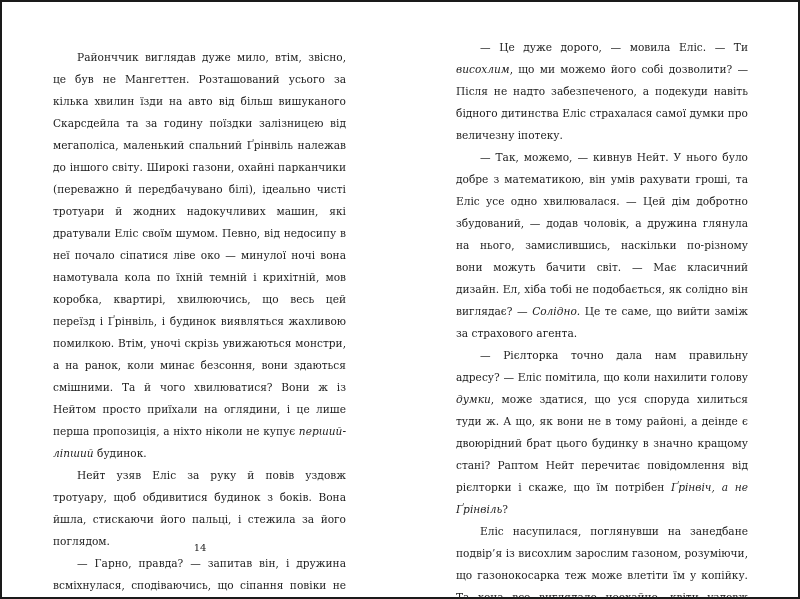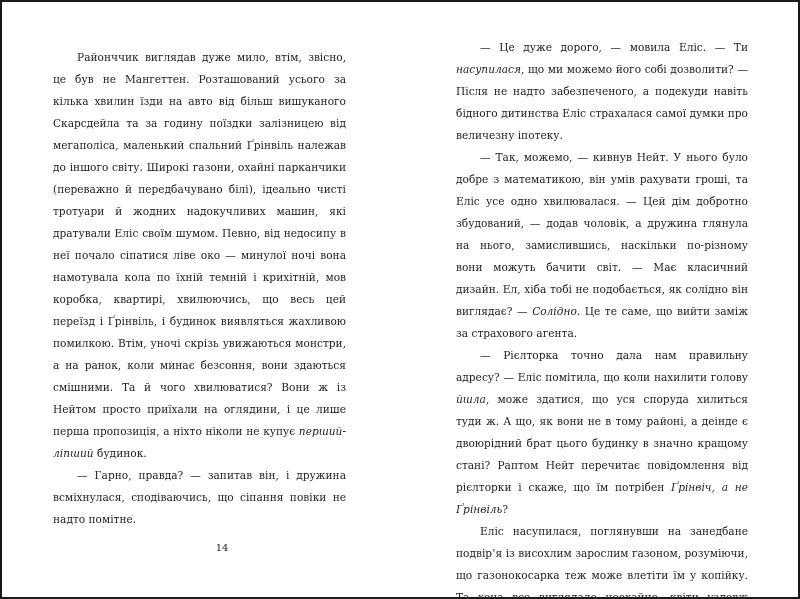--- a/index.html
+++ b/index.html
@@ -28,35 +28,36 @@
   .page.left .text { left: 51px; top: 44px; width: 293px; }
   .page.right .text { left: 56px; top: 34px; width: 292px; }
   .text p { margin: 0; }
   .text p.indent { text-indent: 24px; }
   .text p.noindent { text-indent: 0; }
   em { font-style: italic; }
   .folio {
     position: absolute; top: 540px; width: 100%; text-align: center;
     font-family: "DejaVu Serif", serif; font-size: 10px; color: #222;
   }
-  .page.left .folio { left: 0; width: 396px; padding-left: 22px; }
+  .page.left .folio { left: 0; width: 396px; }
   .page.right .folio { left: 0; width: 400px; }
 </style>
 </head>
 <body>
 
 <div class="frame">
   <div class="page left">
     <div class="text">
         <p class="indent">Районччик виглядав дуже мило, втім, звісно, це був не Мангеттен. Розташований усього за кілька хвилин їзди на авто від більш вишуканого Скарсдейла та за годину поїздки залізницею від мегаполіса, маленький спальний Ґрінвіль належав до іншого світу. Широкі газони, охайні парканчики (переважно й передбачувано білі), ідеально чисті тротуари й жодних надокучливих машин, які дратували Еліс своїм шумом. Певно, від недосипу в неї почало сіпатися ліве око — минулої ночі вона намотувала кола по їхній темній і крихітній, мов коробка, квартирі, хвилюючись, що весь цей переїзд і Ґрінвіль, і будинок виявляться жахливою помилкою. Втім, уночі скрізь увижаються монстри, а на ранок, коли минає безсоння, вони здаються смішними. Та й чого хвилюватися? Вони ж із Нейтом просто приїхали на оглядини, і це лише перша пропозиція, а ніхто ніколи не купує <em>перший-ліпший</em> будинок.</p>
+        <p class="indent">Нейт узяв Еліс за руку й повів уздовж тротуару, щоб обдивитися будинок з боків. Вона йшла, стискаючи його пальці, і стежила за його поглядом.</p>
         <p class="indent">— Гарно, правда? — запитав він, і дружина всміхнулася, сподіваючись, що сіпання повіки не надто помітне.</p>
       </div>
     <div class="folio">14</div>
   </div>
   <div class="page right">
     <div class="text">
-        <p class="indent">— Це дуже дорого, — мовила Еліс. — Ти <em>насупилася</em>, що ми можемо його собі дозволити? — Після не надто забезпеченого, а подекуди навіть бідного дитинства Еліс страхалася самої думки про величезну іпотеку.</p>
+        <p class="indent">— Це дуже дорого, — мовила Еліс. — Ти <em>висохлим</em>, що ми можемо його собі дозволити? — Після не надто забезпеченого, а подекуди навіть бідного дитинства Еліс страхалася самої думки про величезну іпотеку.</p>
         <p class="indent">— Так, можемо, — кивнув Нейт. У нього було добре з математикою, він умів рахувати гроші, та Еліс усе одно хвилювалася. — Цей дім добротно збудований, — додав чоловік, а дружина глянула на нього, замислившись, наскільки по-різному вони можуть бачити світ. — Має класичний дизайн. Ел, хіба тобі не подобається, як солідно він виглядає? — <em>Солідно.</em> Це те саме, що вийти заміж за страхового агента.</p>
-        <p class="indent">— Рієлторка точно дала нам правильну адресу? — Еліс помітила, що коли нахилити голову <em>йшла</em>, може здатися, що уся споруда хилиться туди ж. А що, як вони не в тому районі, а деінде є двоюрідний брат цього будинку в значно кращому стані? Раптом Нейт перечитає повідомлення від рієлторки і скаже, що їм потрібен <em>Ґрінвіч, а не Ґрінвіль</em>?</p>
+        <p class="indent">— Рієлторка точно дала нам правильну адресу? — Еліс помітила, що коли нахилити голову <em>думки</em>, може здатися, що уся споруда хилиться туди ж. А що, як вони не в тому районі, а деінде є двоюрідний брат цього будинку в значно кращому стані? Раптом Нейт перечитає повідомлення від рієлторки і скаже, що їм потрібен <em>Ґрінвіч, а не Ґрінвіль</em>?</p>
         <p class="indent">Еліс насупилася, поглянувши на занедбане подвір’я із висохлим зарослим газоном, розуміючи, що газонокосарка теж може влетіти їм у копійку. Та хоча все виглядало неохайно, квіти уздовж паркану буяли свіжими, яскраво-рожевими пелюстками, ніби хтось подбав про них цього ж ранку. Еліс обережно притулила до обличчя бутон, ніби зібраний із тоненьких шарів кольорових серветок, і вдихнула його п’янкий аромат.</p>
       </div>
   </div>
 </div>
 
 </body></html>

